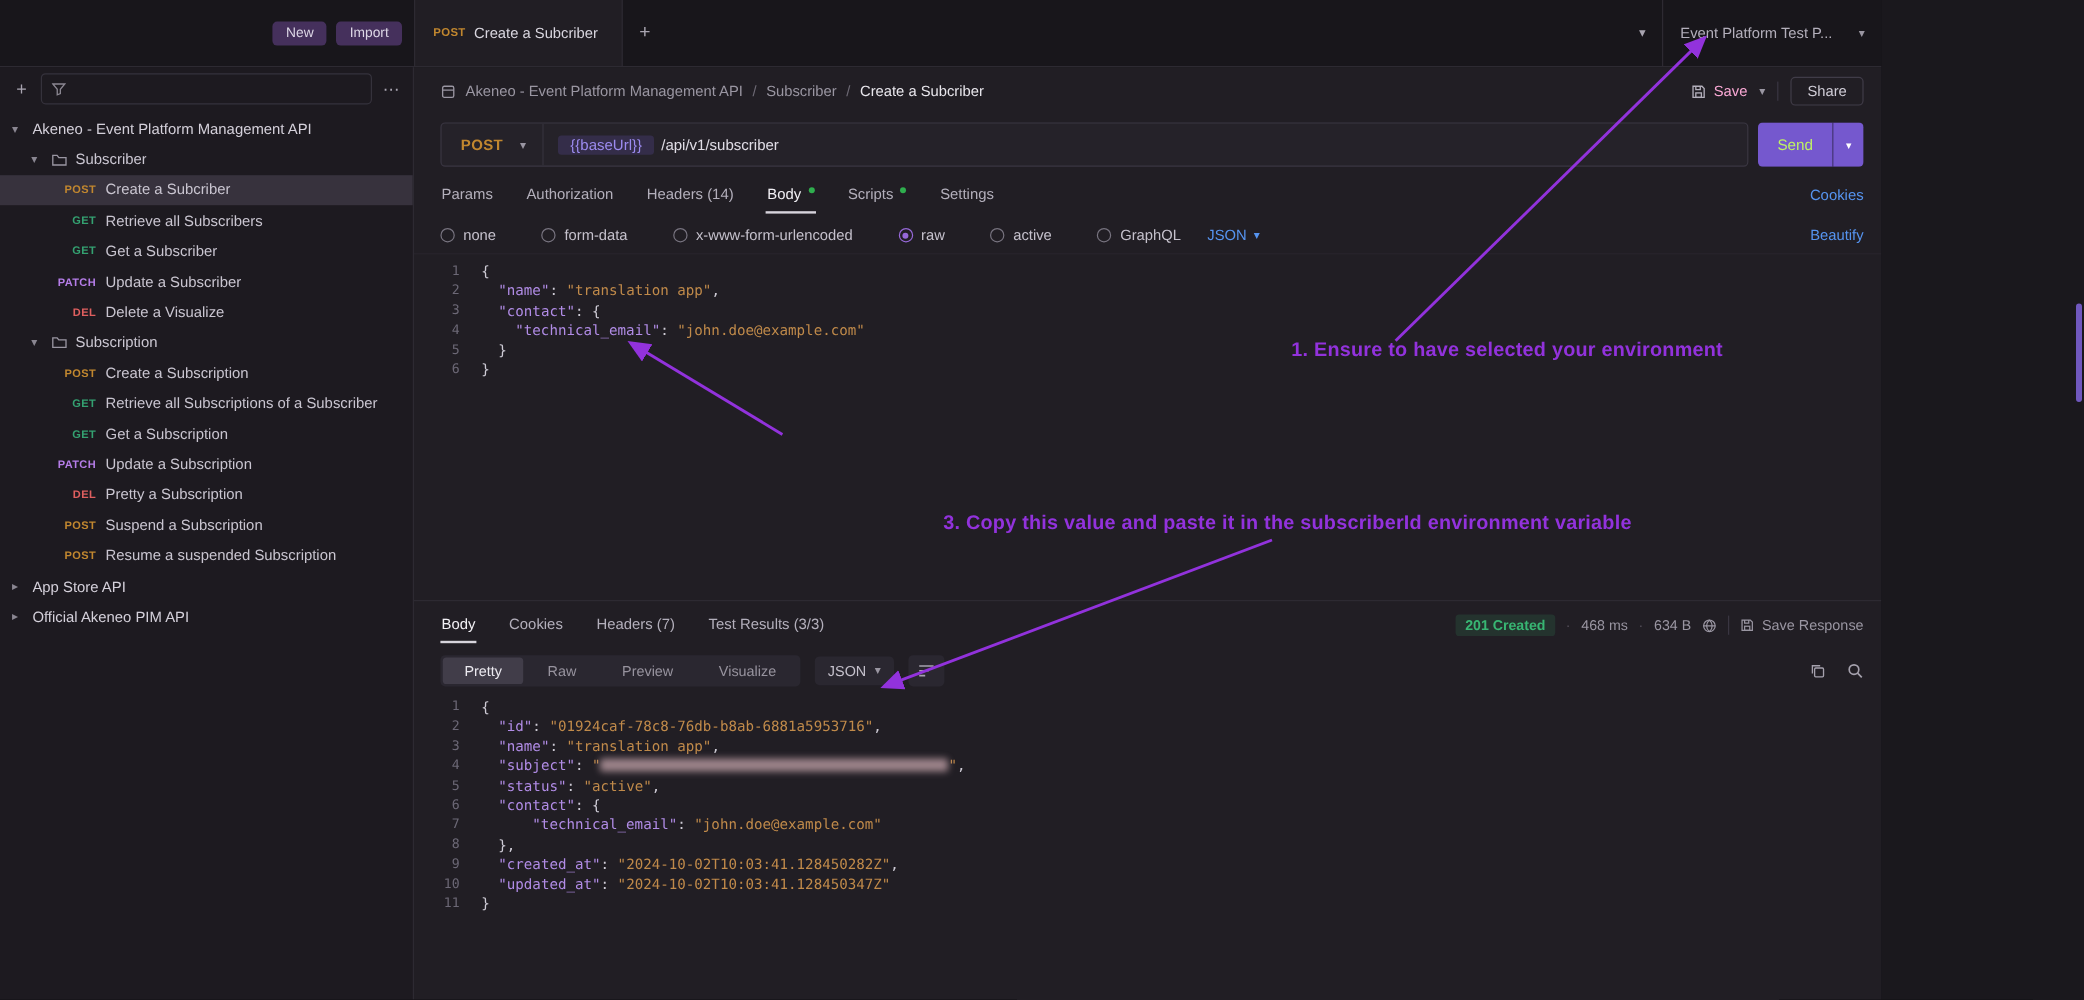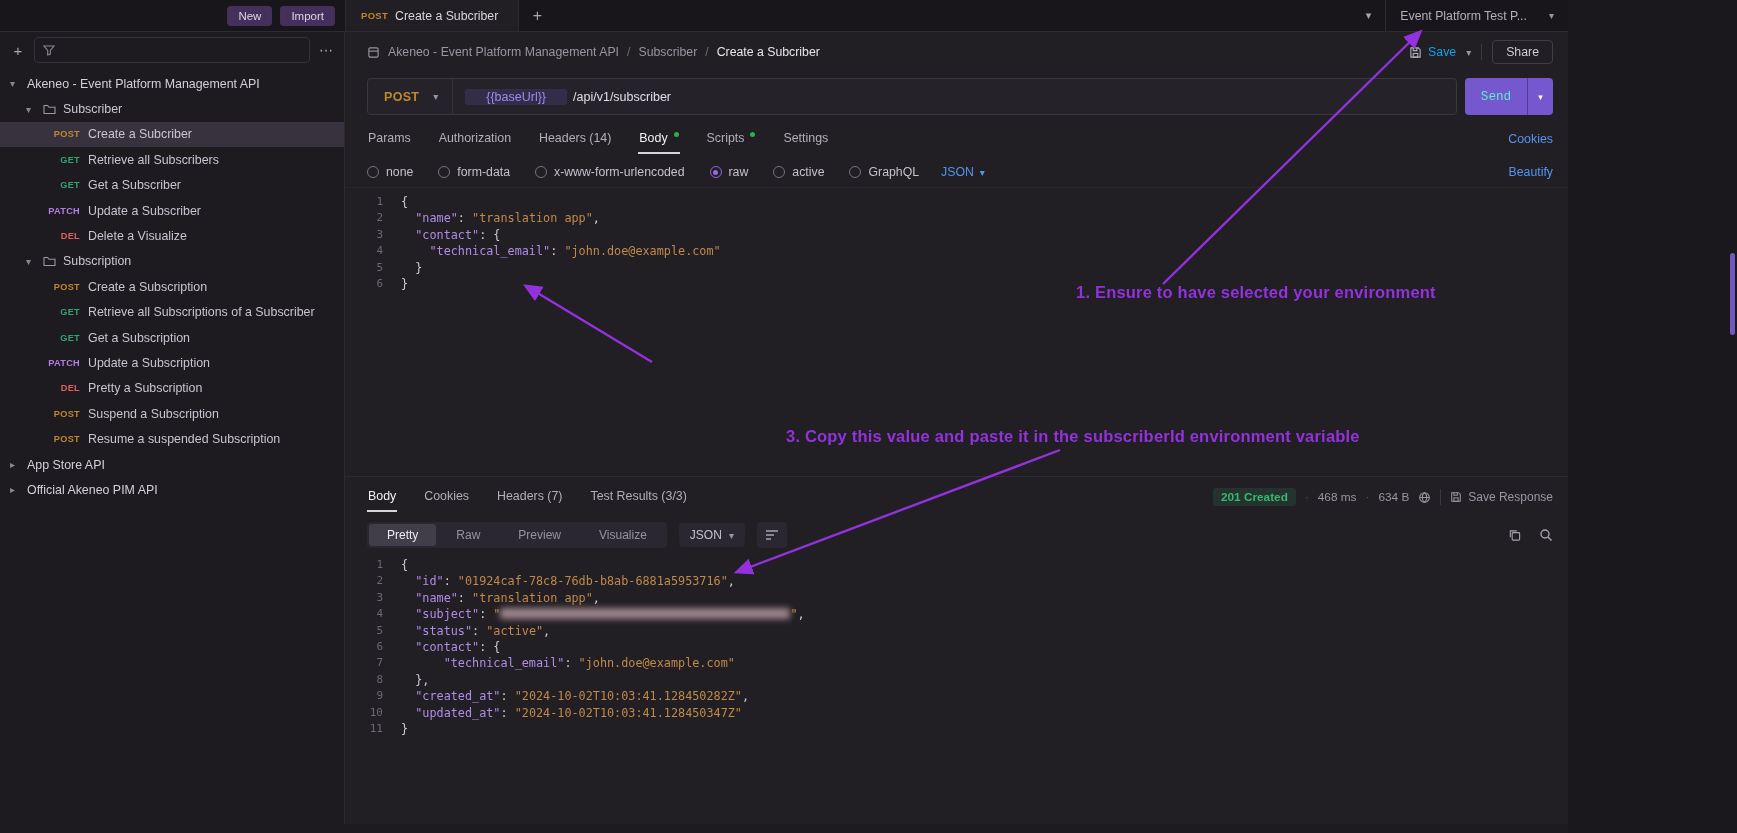--- a/index.html
+++ b/index.html
@@ -11,21 +11,21 @@
 }
 *{box-sizing:border-box;margin:0;padding:0}
 html,body{width:1737px;height:833px;overflow:hidden;background:var(--bg-desktop);
   font-family:"Liberation Sans",sans-serif;color:var(--txt2)}
 .page{position:relative;width:1737px;height:833px}
 .window{position:absolute;left:0;top:0;width:1568px;height:833px;background:var(--bg-window);overflow:hidden}
 .outside{position:absolute;left:1568px;top:0;width:169px;height:833px;background:#1a181d}
 .scroll-thumb{position:absolute;right:2px;top:253px;width:5px;height:82px;background:#7a5fd0;border-radius:3px;opacity:.9}
 
 
-.topbar{height:32px;display:flex;align-items:stretch;background:var(--bg-topbar);border-bottom:1px solid var(--border)}
+.topbar{height:56px;display:flex;align-items:stretch;background:var(--bg-topbar);border-bottom:1px solid var(--border)}
 .topbar-left{width:345px;display:flex;align-items:center;justify-content:flex-end;gap:8px;padding-right:10px;flex:none}
 .tb-btn{background:#45305c;color:#ddd7e6;border:none;border-radius:4px;font-size:11.5px;
   font-family:"Liberation Sans",sans-serif;padding:4px 11px;cursor:pointer}
 .tabstrip{flex:1;display:flex;align-items:stretch}
 .req-tab{display:flex;align-items:center;gap:7px;padding:0 20px 0 15px;background:var(--bg-main);
   border-left:1px solid var(--border);border-right:1px solid var(--border);cursor:pointer}
 .req-tab-method{font-size:9.5px;font-weight:700;letter-spacing:.3px;color:var(--method-post)}
 .req-tab-title{font-size:12.3px;color:#d9d6df}
 .plus-btn{width:36px;display:flex;align-items:center;justify-content:center;color:#a9a5b1;font-size:16px;cursor:pointer}
 .strip-spacer{flex:1}
@@ -55,51 +55,51 @@
 .lbl{overflow:hidden;text-overflow:ellipsis}
 
 .main{flex:1;background:var(--bg-main);display:flex;flex-direction:column;position:relative;overflow:hidden}
 
 
 .crumb-row{height:34px;display:flex;align-items:center;gap:8px;padding:6px 15px 0 22px;font-size:12.3px}
 .crumb.dim{color:var(--muted);cursor:pointer}
 .crumb.cur{color:var(--txt)}
 .crumb-sep{color:var(--faint)}
 .crumb-right{margin-left:auto;display:flex;align-items:center;gap:10px}
-.save-group{display:flex;align-items:center;gap:6px;color:#0ea5e9;cursor:pointer}
+.save-group{display:flex;align-items:center;gap:6px;color:#f9a8d4;cursor:pointer}
 .vdiv{width:1px;height:16px;background:#3a3642}
 .share-btn{background:transparent;border:1px solid #403c48;border-radius:4px;color:#cfccd6;
   font-size:12.3px;font-family:"Liberation Sans",sans-serif;padding:4px 13px;cursor:pointer}
 
 
 .request-row{display:flex;align-items:stretch;height:37px;margin:12px 15px 0 22px}
 .url-bar{flex:1;display:flex;align-items:stretch;background:#252229;border:1px solid #3a3642;border-radius:4px;overflow:hidden}
 .method-select{display:flex;align-items:center;gap:14px;padding:0 14px 0 16px;cursor:pointer;border-right:1px solid #35323c}
 .method-label{font-size:12.5px;font-weight:700;letter-spacing:.3px;color:var(--method-post)}
 .url-input{display:flex;align-items:center;padding:0 12px;cursor:text;font-size:12.5px}
-.url-token{background:rgba(120,98,220,.18);color:#9c8bef;border-radius:3px;padding:1px 21px}
+.url-token{background:rgba(120,98,220,.18);color:#9c8bef;border-radius:3px;padding:1px 10px}
 .url-path{color:#e0dde6;margin-left:6px}
 .send-split{display:flex;margin-left:8px;border-radius:4px;overflow:hidden;width:88px}
-.send-btn{flex:1;background:var(--send-button);border:none;color:#5eead4;font-size:12.7px;
-  font-family:Liberation Mono, monospace;cursor:pointer}
+.send-btn{flex:1;background:var(--send-button);border:none;color:#bef264;font-size:12.7px;
+  font-family:Liberation Sans, sans-serif;cursor:pointer}
 .send-chev{width:26px;background:var(--send-button);border:none;border-left:1px solid rgba(0,0,0,.3);
   color:#fff;font-size:9px;cursor:pointer}
 
 
 .req-tabs,.resp-tabs{display:flex;align-items:stretch;height:30px;margin:9px 15px 0 22px;font-size:12.4px;color:#b3afbb}
 .tabs-left{display:flex;align-items:stretch;gap:26px}
 .rtab{display:flex;align-items:center;gap:6px;border-bottom:2px solid transparent;cursor:pointer;padding:0 1px}
 .rtab.active{color:#f2f0f5;border-bottom-color:#d7d4dc}
 .gdot{width:5px;height:5px;border-radius:50%;background:#2fae4e;transform:translateY(-4px)}
 .link{color:var(--link-blue);cursor:pointer}
 .req-tabs .link,.resp-tabs .link{margin-left:auto;align-self:center}
 
 
 .body-type-row{display:flex;align-items:center;height:30px;margin:3px 15px 0 22px;font-size:12.3px;color:#c5c1cc}
-.bt-left{display:flex;align-items:center;gap:25px}
+.bt-left{display:flex;align-items:center;gap:38px}
 .bt{display:flex;align-items:center;gap:7px;cursor:pointer}
 .radio{width:12px;height:12px;border-radius:50%;border:1.5px solid #77737f;position:relative;flex:none}
 .radio.on{border-color:#9668d8}
 .radio.on::after{content:"";position:absolute;left:2.5px;top:2.5px;width:5px;height:5px;border-radius:50%;background:#9668d8}
 .lang-select{display:flex;align-items:center;gap:6px;margin-left:22px;color:var(--link-blue);cursor:pointer}
 .lang-select .chev-sm{color:var(--link-blue)}
 .beautify{margin-left:auto}
 
 
 .editor{font-family:"DejaVu Sans Mono",monospace;font-size:11.8px;line-height:16.4px;overflow:hidden}

